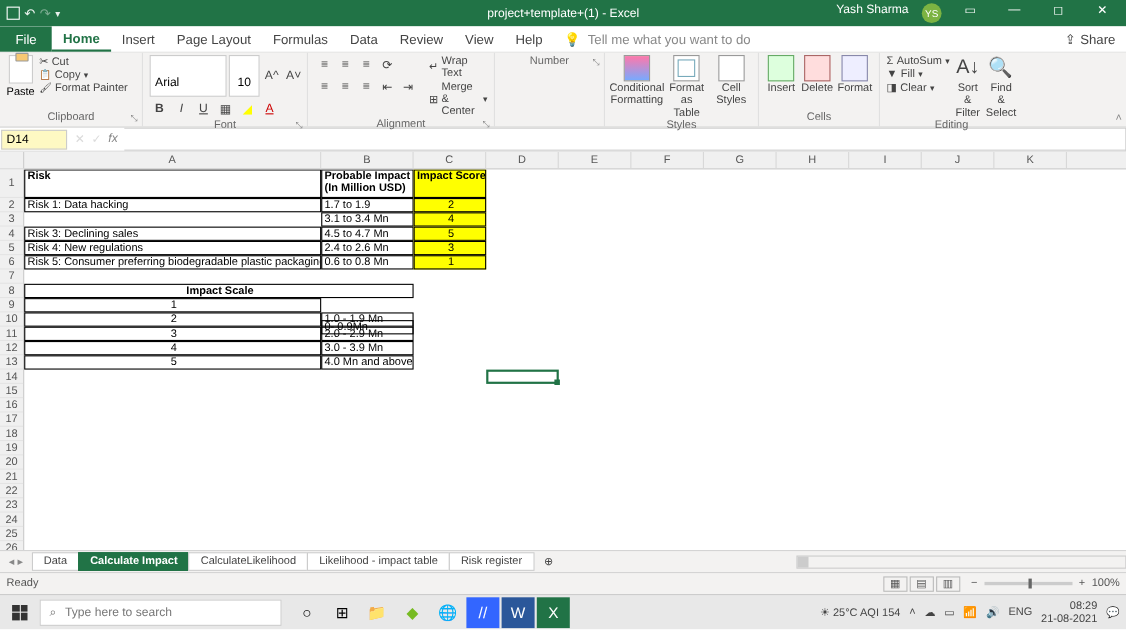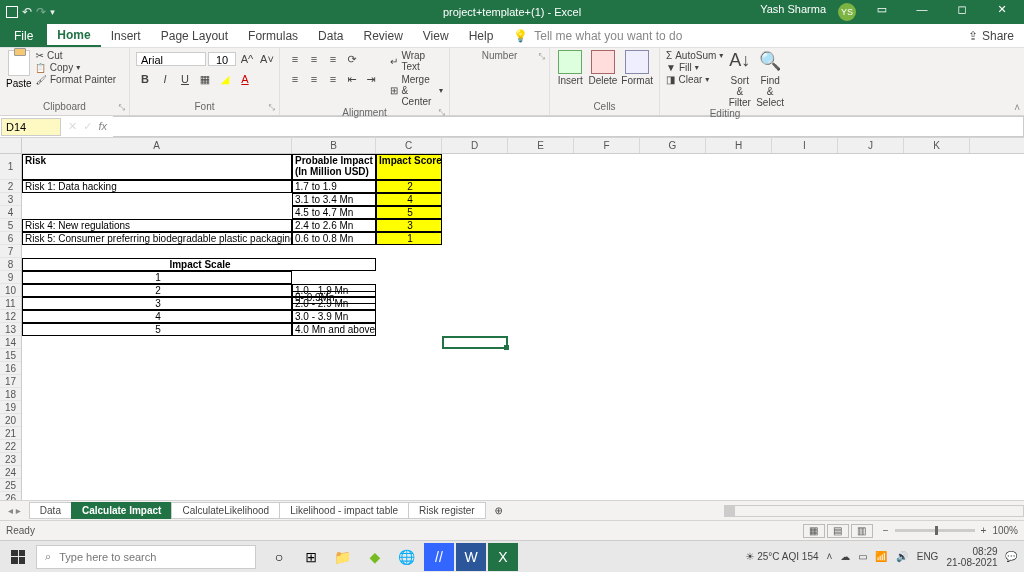--- a/index.html
+++ b/index.html
@@ -33,21 +33,21 @@
 .paste-big { display:flex; flex-direction:column; align-items:center; gap:2px; }
 .paste-ico { width:22px; height:26px; background:#fff; border:1px solid #ccc; position:relative; }
 .paste-ico::before { content:''; position:absolute; top:-3px; left:5px; width:10px; height:6px; background:#f7c873; border:1px solid #999; border-radius:1px; }
 .cblist { display:flex; flex-direction:column; gap:1px; font-size:10px; color:#444; }
 .cblist div { display:flex; align-items:center; gap:3px; }
 .scissors::before { content:'✂'; font-size:10px; }
 .copy-ico::before { content:'📋'; font-size:9px; }
 .brush::before { content:'🖌'; font-size:9px; }
 .font-sel { display:flex; flex-direction:column; gap:2px; }
 .font-row { display:flex; gap:2px; align-items:center; }
-.font-box { background:#fff; border:1px solid #ccc; padding:1px 4px; height:14px; font-size:11px; }
+.font-box { background:#fff; border:1px solid #ccc; padding:18px 4px; height:34px; font-size:11px; }
 .font-name { width:70px; }
 .font-size { width:28px; text-align:center; }
 .btn-sm { width:18px; height:18px; border:1px solid transparent; display:flex; align-items:center; justify-content:center; background:transparent; font-size:11px; color:#444; }
 .align-grid { display:flex; flex-direction:column; gap:2px; }
 .align-row { display:flex; gap:1px; }
 .wrap-col { display:flex; flex-direction:column; gap:2px; margin-left:6px; }
 .wrap-item { display:flex; align-items:center; gap:3px; color:#444; }
 .num-col { display:flex; flex-direction:column; gap:2px; }
 .num-sel { background:#fff; border:1px solid #ccc; padding:1px 4px; width:80px; height:18px; }
 .big-btn { display:flex; flex-direction:column; align-items:center; width:46px; text-align:center; color:#444; }
@@ -231,20 +231,37 @@
             <span>⊞</span>
             <span>Merge &amp; Center</span>
             <span style="font-size:8px"> ▾</span>
           </div>
       </div>
     </div>
     <div class="rgroup-label"><span>Alignment</span><span class="dl">⤡</span></div>
   </div>
   <div class="rgroup" style="width:100px">
     <div class="rgroup-label"><span>Number</span><span class="dl">⤡</span></div>
+  </div>
+  <div class="rgroup" style="width:140px">
+    <div class="rgroup-body">
+      <div class="big-btn">
+          <div class="ico ico-cf"></div>
+          <span>Conditional Formatting</span>
+        </div>
+      <div class="big-btn">
+          <div class="ico ico-ft"></div>
+          <span>Format as Table</span>
+        </div>
+      <div class="big-btn">
+          <div class="ico ico-cs"></div>
+          <span>Cell Styles</span>
+        </div>
+    </div>
+    <div class="rgroup-label"><span>Styles</span></div>
   </div>
   <div class="rgroup" style="width:110px">
     <div class="rgroup-body">
       <div class="big-btn" style="width:34px">
           <div class="ico ico-ins"></div>
           <span>Insert</span>
         </div>
       <div class="big-btn" style="width:34px">
           <div class="ico ico-del"></div>
           <span>Delete</span>
@@ -347,20 +364,21 @@
       </div>
     <div class="cells" id="cells">
         <div class="cell bb bold" style="left: 0px; top: 0px; width: 270px; height: 26px; line-height: 11px;">Risk</div>
         <div class="cell bb bold" style="left: 270px; top: 0px; width: 84px; height: 26px; line-height: 11px; white-space: normal;">Probable Impact (In Million USD)</div>
         <div class="cell bb bold yellow center" style="left: 354px; top: 0px; width: 66px; height: 26px; line-height: 11px;">Impact Score</div>
         <div class="cell bb" style="left: 0px; top: 26px; width: 270px;">Risk 1: Data hacking</div>
         <div class="cell bb" style="left: 270px; top: 26px; width: 84px;">1.7 to 1.9</div>
         <div class="cell bb yellow center" style="left: 354px; top: 26px; width: 66px;">2</div>
         <div class="cell bb" style="left: 270px; top: 39px; width: 84px;">3.1 to 3.4 Mn</div>
         <div class="cell bb yellow center" style="left: 354px; top: 39px; width: 66px;">4</div>
+        <div class="cell bb" style="left: 0px; top: 52px; width: 270px;">Risk 3: Declining sales</div>
         <div class="cell bb" style="left: 270px; top: 52px; width: 84px;">4.5 to 4.7 Mn</div>
         <div class="cell bb yellow center" style="left: 354px; top: 52px; width: 66px;">5</div>
         <div class="cell bb" style="left: 0px; top: 65px; width: 270px;">Risk 4: New regulations</div>
         <div class="cell bb" style="left: 270px; top: 65px; width: 84px;">2.4 to 2.6 Mn</div>
         <div class="cell bb yellow center" style="left: 354px; top: 65px; width: 66px;">3</div>
         <div class="cell bb" style="left: 0px; top: 78px; width: 270px;">Risk 5: Consumer preferring biodegradable plastic packaging</div>
         <div class="cell bb" style="left: 270px; top: 78px; width: 84px;">0.6 to 0.8 Mn</div>
         <div class="cell bb yellow center" style="left: 354px; top: 78px; width: 66px;">1</div>
         <div class="cell bb bold center" style="left: 0px; top: 104px; width: 354px; height: 13px; line-height: 11px;">Impact Scale</div>
         <div class="cell bb center" style="left: 0px; top: 117px; width: 270px;">1</div>

